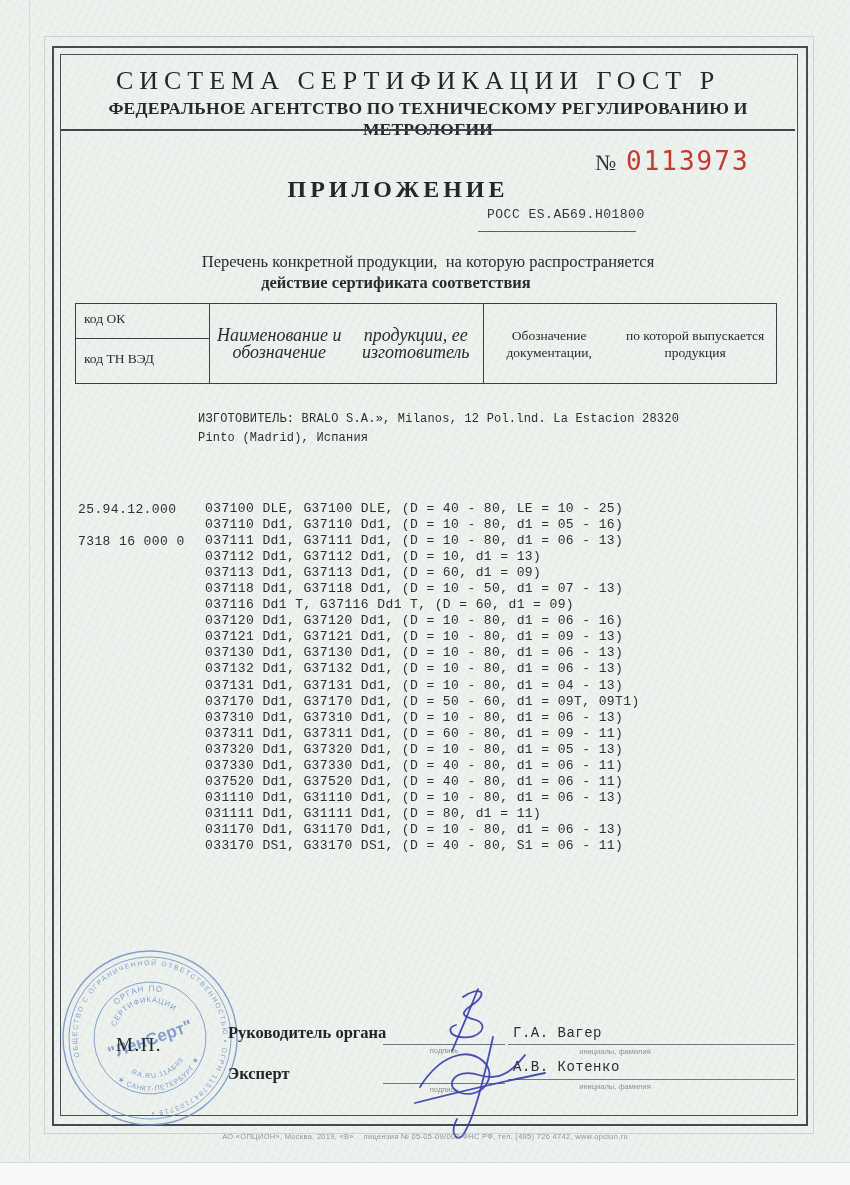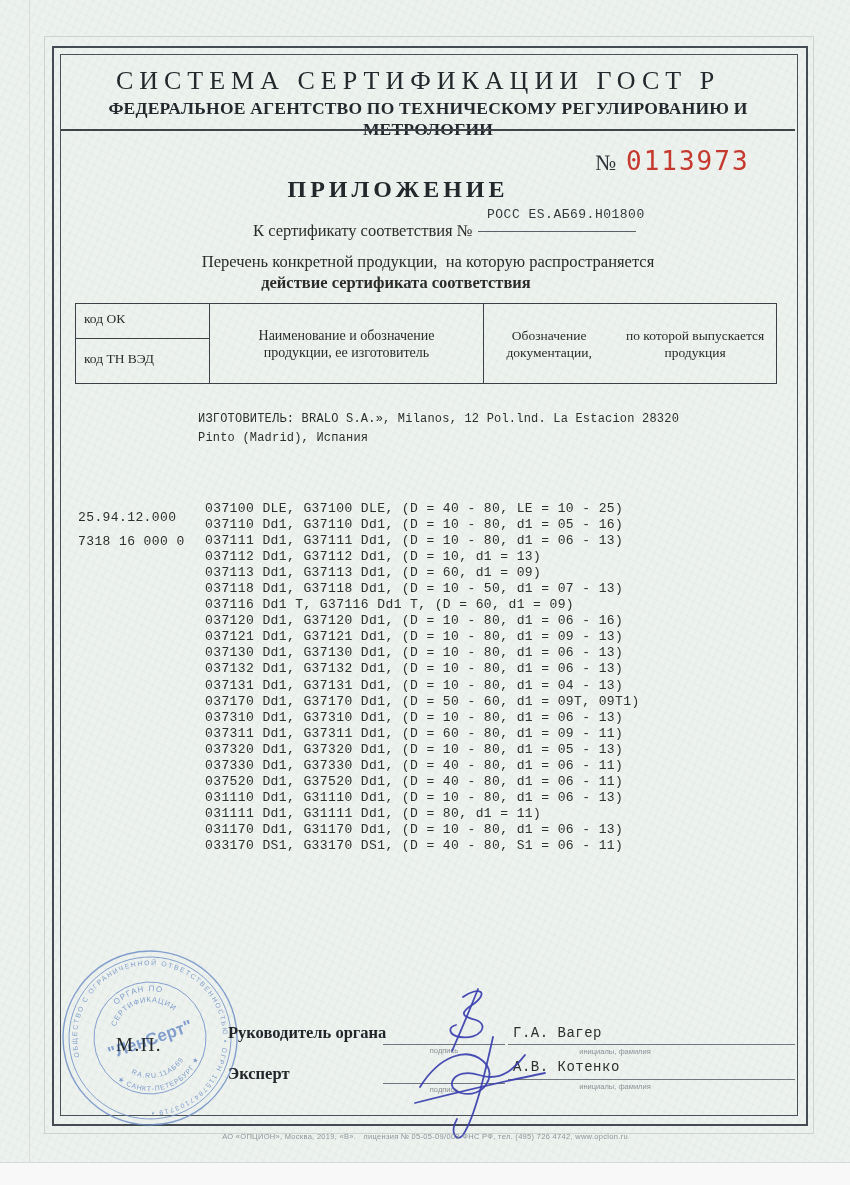--- a/index.html
+++ b/index.html
@@ -37,26 +37,26 @@
   #cert-underline{left:478px;top:231px;width:158px;height:1px;background:#5a6065;}
   #subtitle1{left:60px;top:252px;width:736px;text-align:center;font-size:16.5px;font-weight:normal;white-space:pre-wrap;}
   #subtitle2{left:60px;top:273px;width:672px;text-align:center;font-size:16.5px;font-weight:bold;}
   
   #ptable{left:75px;top:303px;width:700px;height:79px;border:1px solid #3d4145;}
   #ptable .v1{position:absolute;left:133px;top:0;bottom:0;width:1px;background:#3d4145;}
   #ptable .v2{position:absolute;left:407px;top:0;bottom:0;width:1px;background:#3d4145;}
   #ptable .hsplit{position:absolute;left:0;top:34px;width:133px;height:1px;background:#3d4145;}
   #ptable .c1a{position:absolute;left:8px;top:7px;font-size:13.5px;}
   #ptable .c1b{position:absolute;left:8px;top:47px;font-size:13.5px;}
-  #ptable .c2{position:absolute;left:134px;top:0;width:273px;height:79px;display:flex;flex-direction:column;justify-content:center;align-items:center;font-size:14px;line-height:17px;text-align:center;}
+  #ptable .c2{position:absolute;left:134px;top:0;width:273px;height:79px;display:flex;flex-direction:row;justify-content:center;align-items:center;font-size:18px;line-height:17px;text-align:center;font-style:italic;}
   #ptable .c3{position:absolute;left:408px;top:0;width:292px;height:79px;display:flex;flex-direction:row;justify-content:center;align-items:center;font-size:13.5px;line-height:17px;text-align:center;}
   
   .mono{font-family:"Liberation Mono","DejaVu Sans Mono",monospace;color:#2e2e2e;}
   #manufacturer{left:198px;top:410px;font-size:12px;line-height:19px;letter-spacing:.2px;}
-  #code-ok{left:78px;top:502px;font-size:13px;letter-spacing:.4px;margin-top:8px;}
+  #code-ok{left:78px;top:502px;font-size:13px;letter-spacing:.4px;}
   #code-tnved{left:78px;top:534px;font-size:13px;letter-spacing:.4px;}
   #products-list{left:205px;top:501px;font-size:13px;line-height:16.05px;letter-spacing:.4px;white-space:pre;}
   
   .role{font-size:16.5px;font-weight:bold;color:#22262a;}
   #role1{left:228px;top:1023px;}
   #role2{left:228px;top:1064px;}
   .sigline{height:1px;background:#70767b;}
   #sigline1{left:383px;top:1044px;width:122px;}
   #nameline1{left:508px;top:1044px;width:287px;}
   #sigline2{left:383px;top:1083px;width:122px;}
@@ -92,21 +92,20 @@
   <div class="abs" id="agency-line">ФЕДЕРАЛЬНОЕ АГЕНТСТВО ПО ТЕХНИЧЕСКОМУ РЕГУЛИРОВАНИЮ И МЕТРОЛОГИИ</div>
   <div class="abs" id="header-rule"></div>
 
   <div class="abs" id="serial">
     <span class="no-sign">№</span>
     <span class="no-digits">0113973</span>
   </div>
 
   <div class="abs" id="doc-title">ПРИЛОЖЕНИЕ</div>
 
-  <div class="abs" id="cert-label">К сертификату соответствия №</div>
   <div class="abs mono" id="cert-no">РОСС ES.АБ69.Н01800</div>
   <div class="abs" id="cert-underline"></div>
 
   <div class="abs" id="subtitle1">Перечень конкретной продукции,  на которую распространяется</div>
   <div class="abs" id="subtitle2">действие сертификата соответствия</div>
 
   <div class="abs" id="ptable">
     <div class="v1"></div>
     <div class="v2"></div>
     <div class="hsplit"></div>

